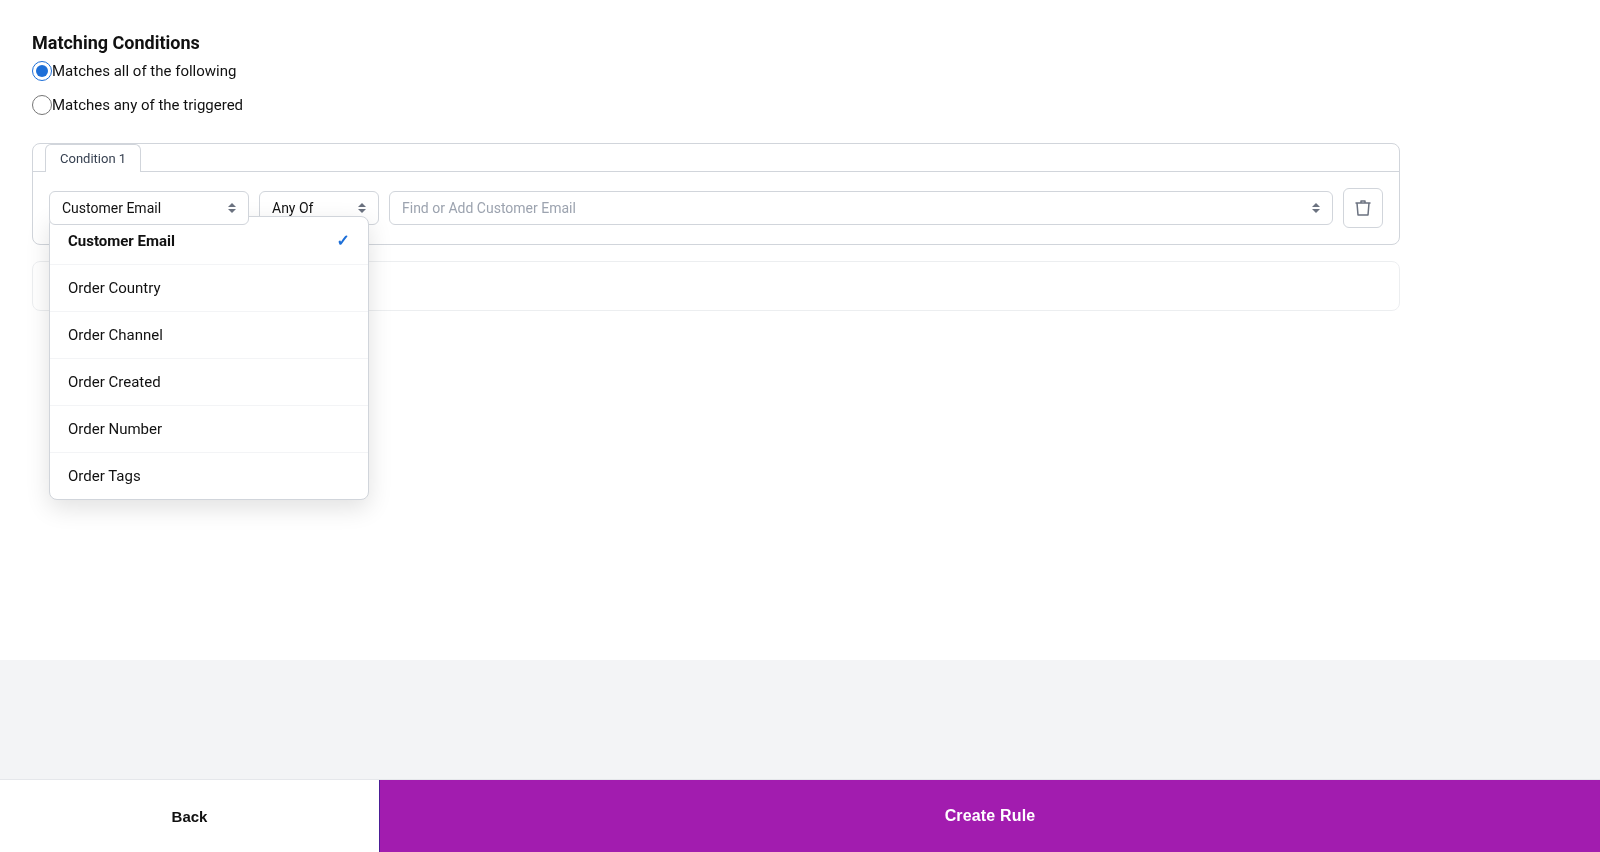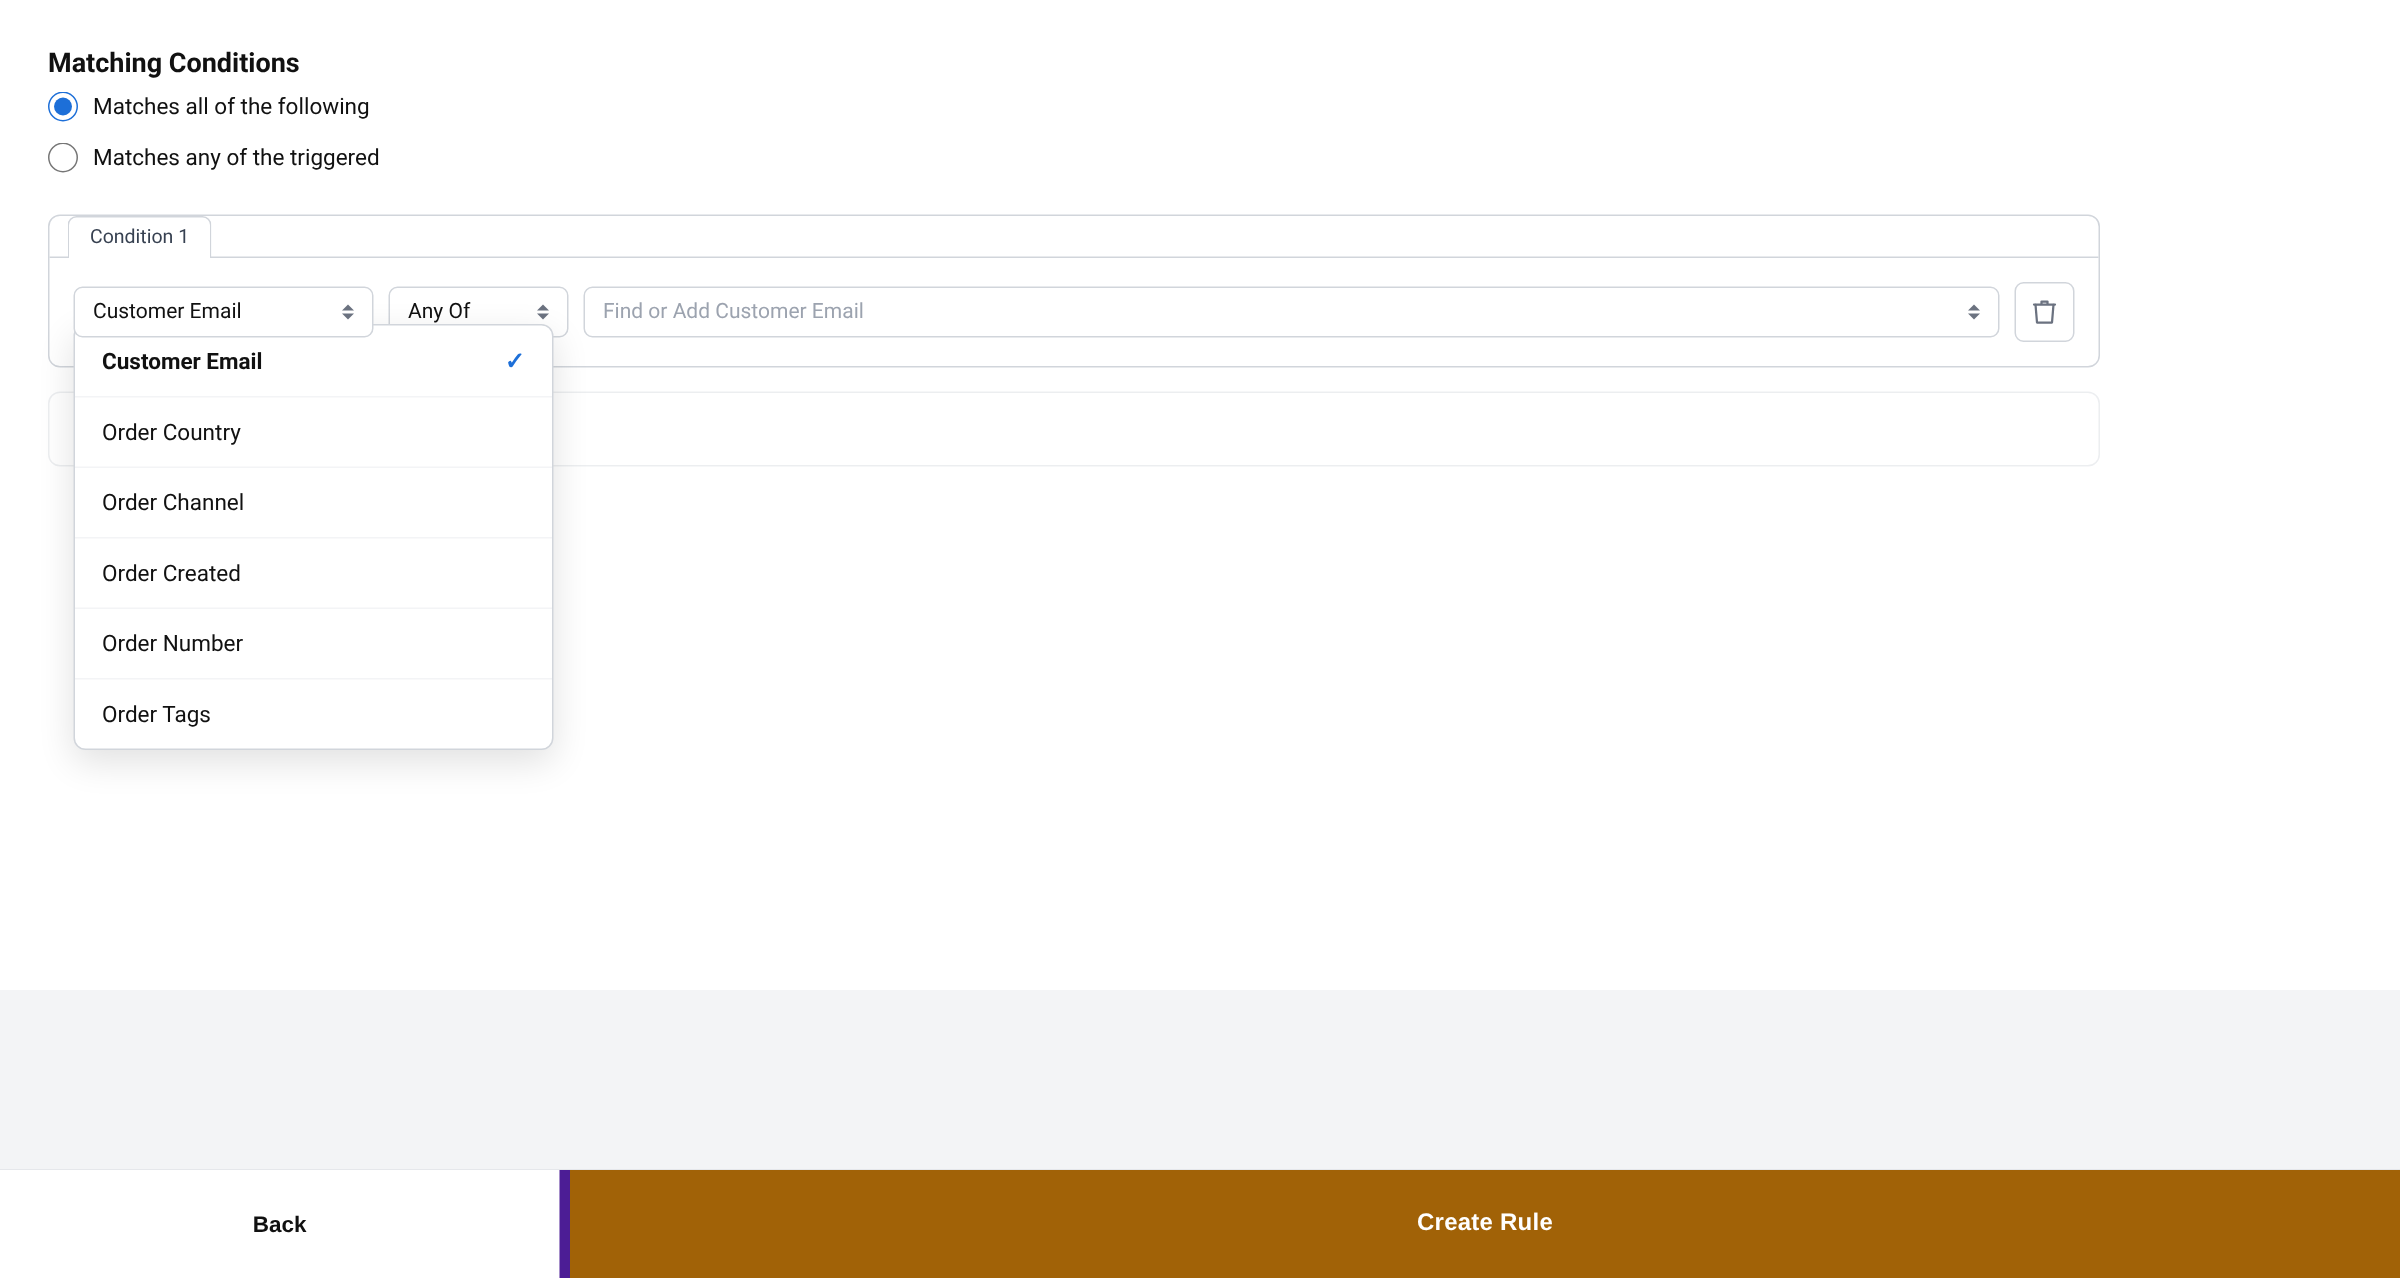--- a/index.html
+++ b/index.html
@@ -28,21 +28,20 @@
     }
     .radio-group {
       display: flex;
       flex-direction: column;
       gap: 14px;
       margin-bottom: 28px;
     }
     .radio-row {
       display: flex;
       align-items: center;
-      gap: 10px;
       cursor: pointer;
     }
     .radio-input {
       width: 20px;
       height: 20px;
       accent-color: #1d6fd8;
       cursor: pointer;
     }
     .radio-label {
       font-size: 15px;
@@ -195,33 +194,33 @@
     }
     .back-btn {
       flex: 0 0 380px;
       display: flex;
       align-items: center;
       justify-content: center;
       font-size: 15px;
       font-weight: 600;
       color: #111;
       border: none;
-      border-right: 7px solid #4c1d95;
+      border-right: 1px solid #4c1d95;
       background: #fff;
       cursor: pointer;
     }
     .create-rule-btn {
       flex: 1;
       display: flex;
       align-items: center;
       justify-content: center;
       font-size: 16px;
       font-weight: 700;
       color: #fff;
-      background: #a16207;
+      background: #a21caf;
       border: none;
       cursor: pointer;
       letter-spacing: 0.01em;
     }
 
     
     .gray-area {
       position: fixed;
       bottom: 72px;
       left: 0;

